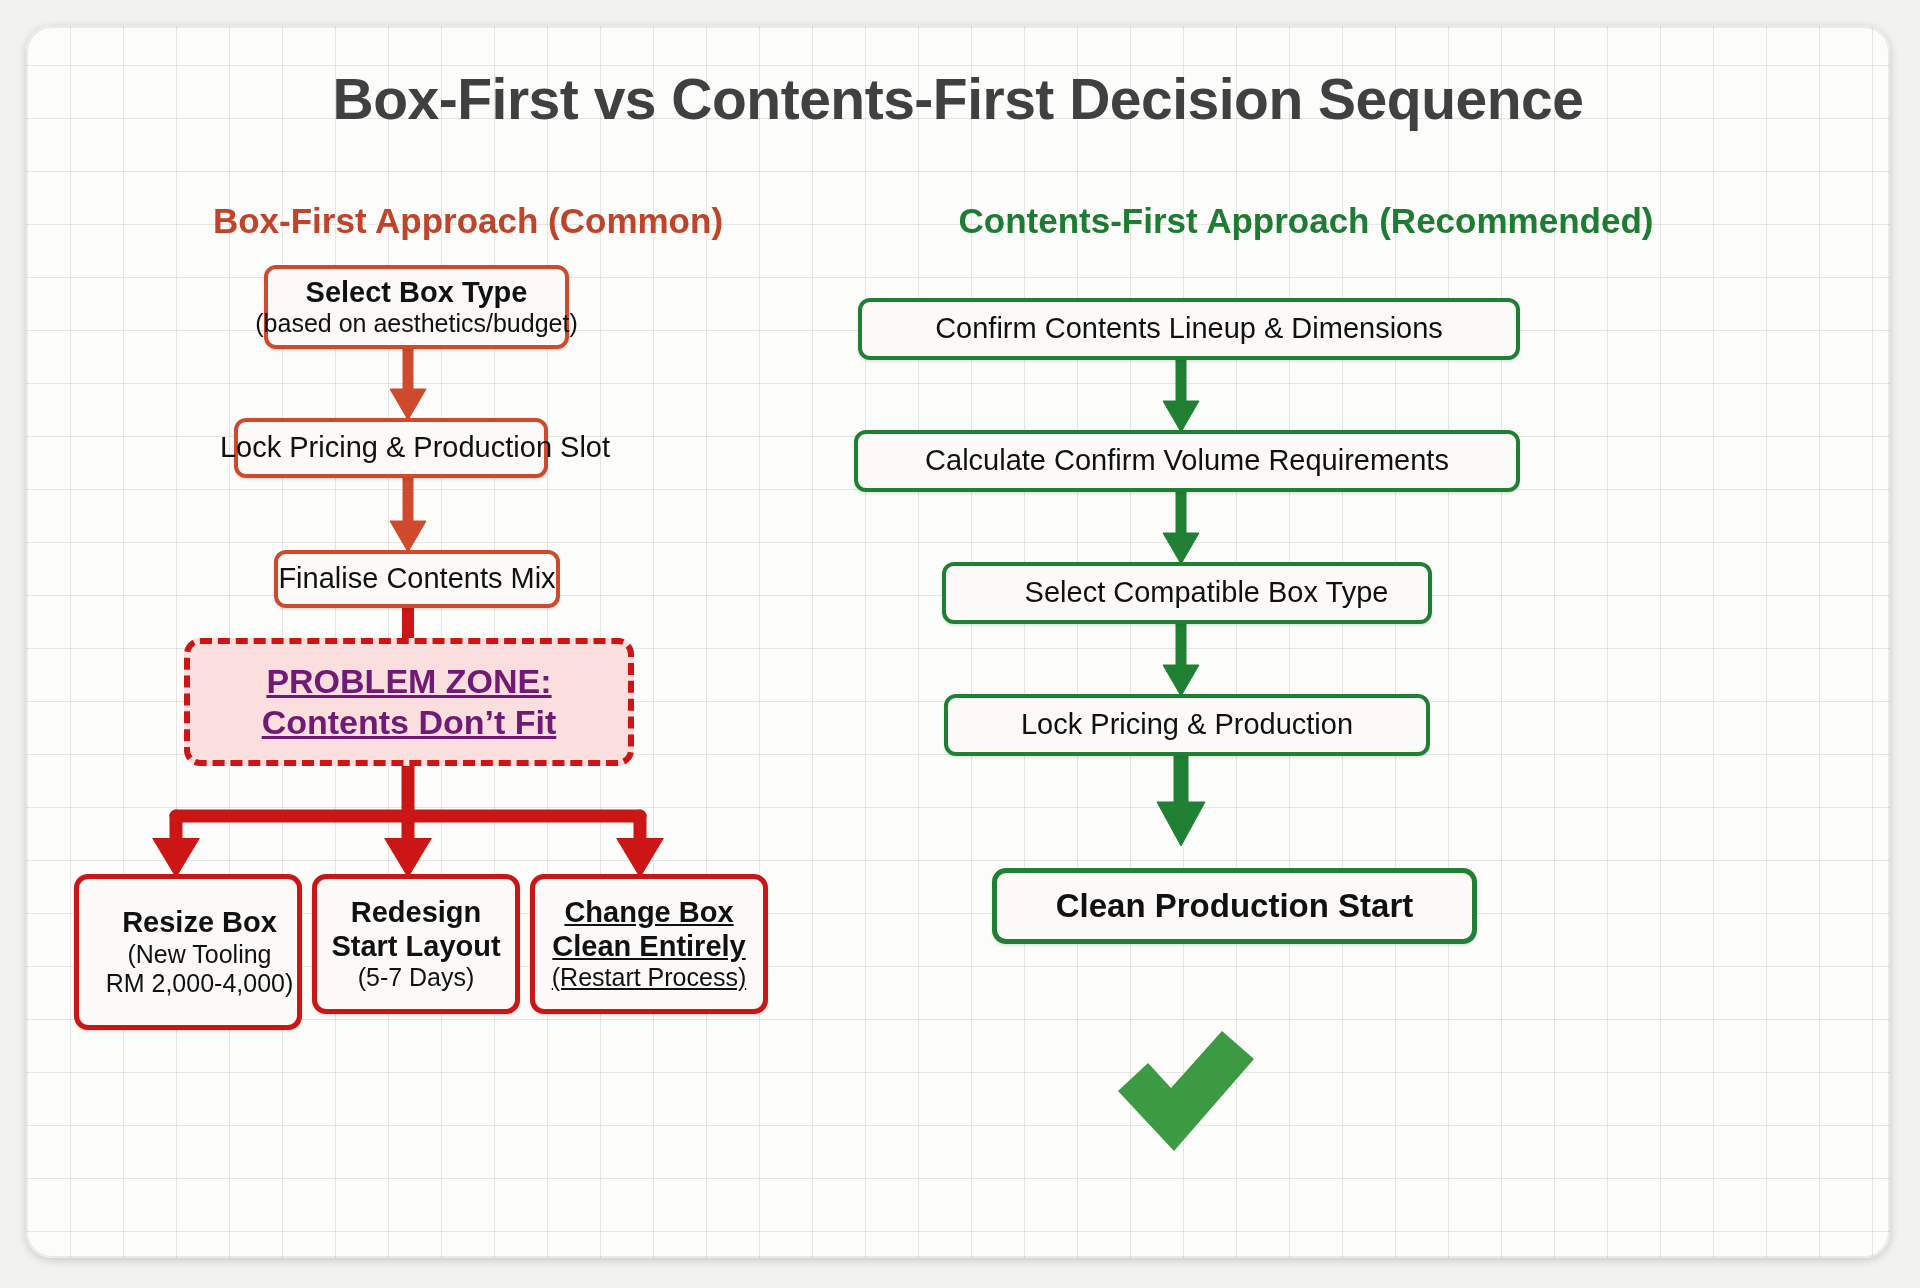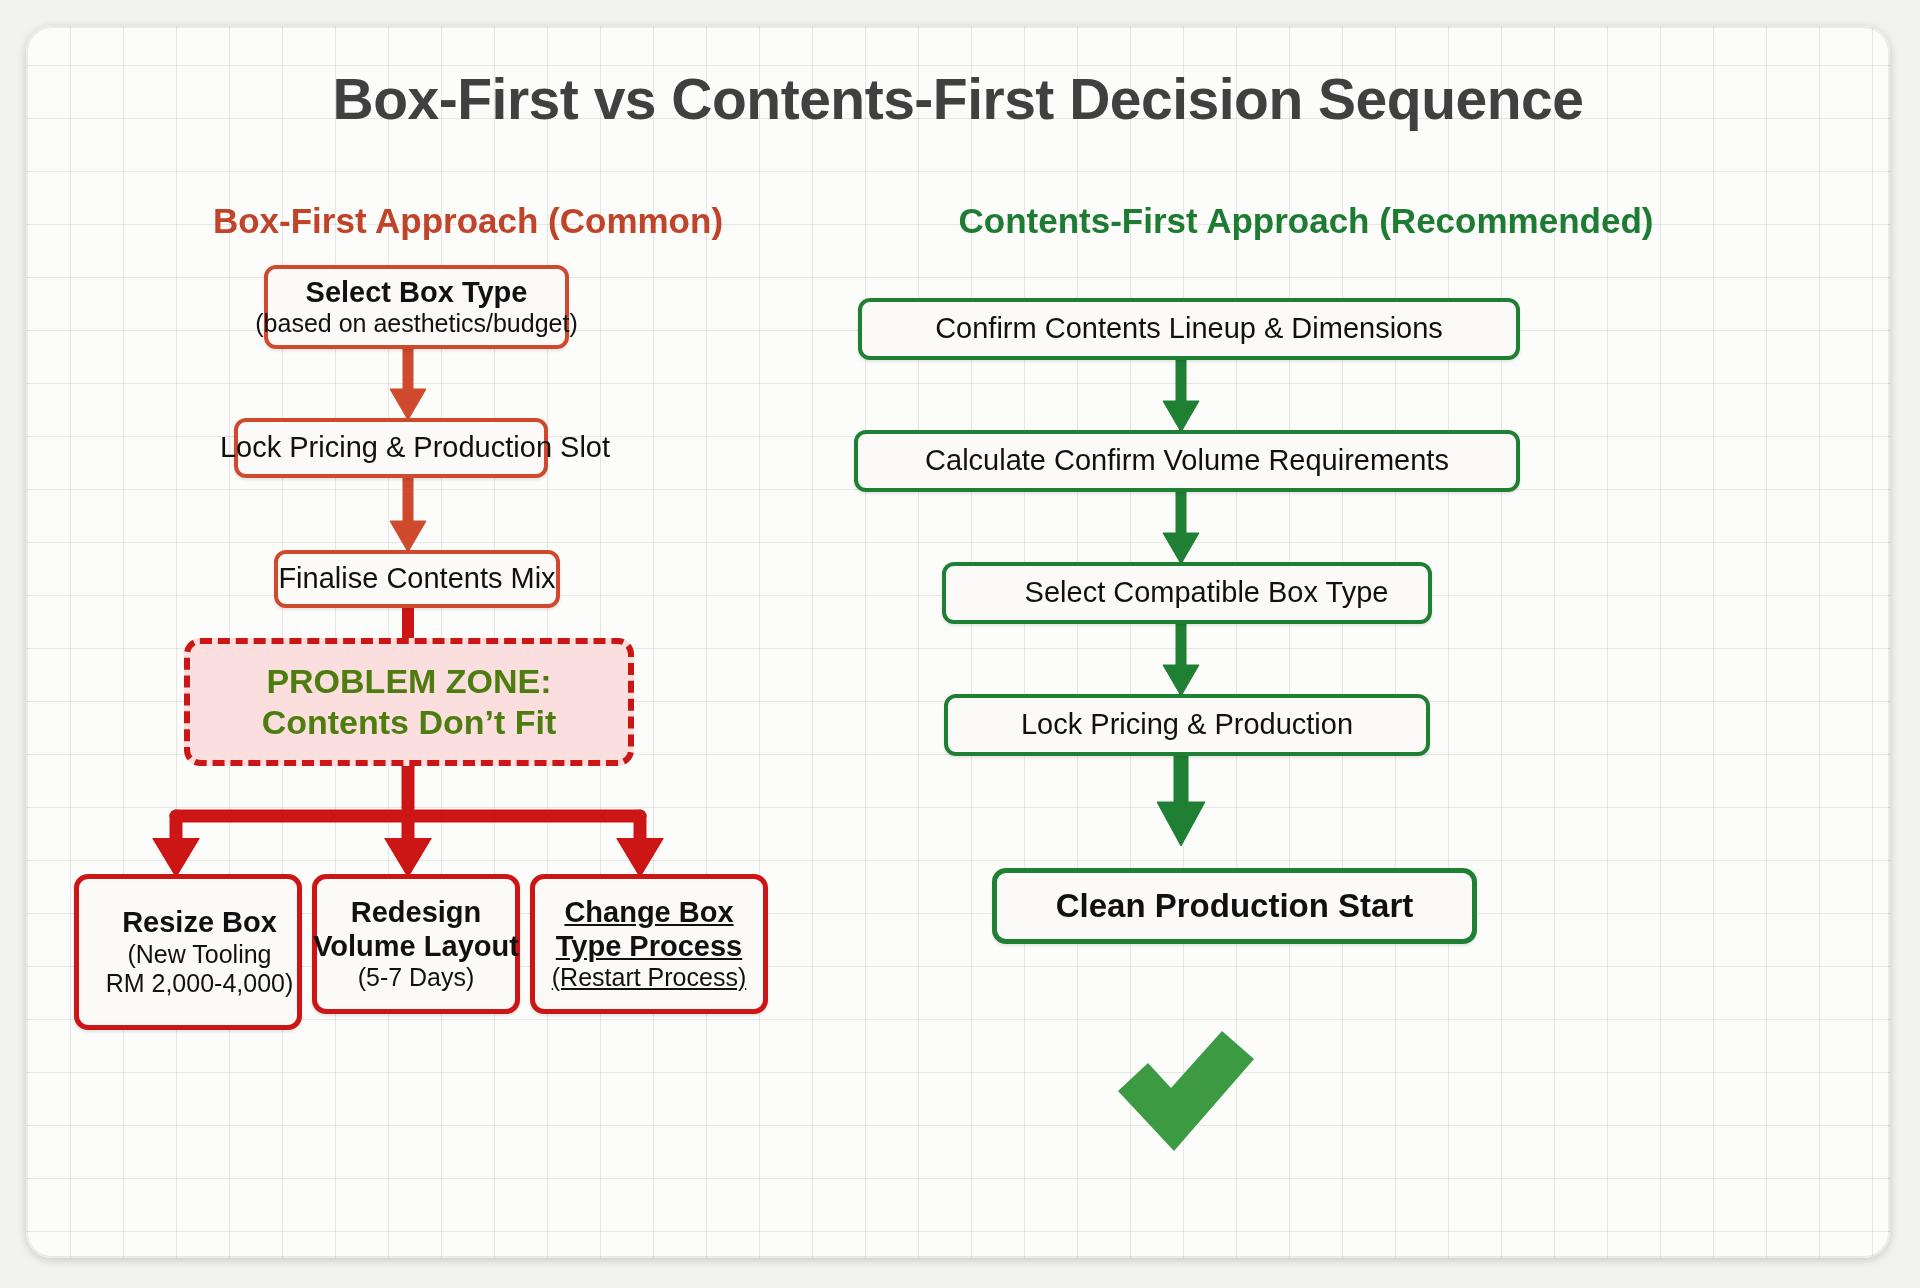--- a/index.html
+++ b/index.html
@@ -71,22 +71,22 @@
   .red-strong{border:5px solid #cc1616;border-radius:14px;}
   .green-node{border:4px solid #1f8034;border-radius:12px;}
 
   .problem{
     position:absolute;box-sizing:border-box;
     background:#fbdede;
     border:6px dashed #cc1616;
     border-radius:16px;
     display:flex;flex-direction:column;
     align-items:center;justify-content:center;
-    color:#4d7c0f;
-    font-weight:bold;text-align:center;
+    color:#701a75;
+    font-weight:bold;text-align:center;text-decoration:underline;
   }
   .problem .p1{font-size:34px;line-height:1.22;white-space:nowrap;}
   .problem .p2{font-size:34px;line-height:1.22;white-space:nowrap;}
 
   .final-node{
     position:absolute;box-sizing:border-box;
     background:#fbfaf8;
     border:5px solid #1f8034;border-radius:14px;
     display:flex;align-items:center;justify-content:center;
     font-size:33px;font-weight:bold;color:#111;
@@ -170,27 +170,27 @@
     </div>
 
     <div class="node red-strong" style="left:40px;top:848px;width:228px;height:156px;padding-left:23px;">
       <div class="ln1">Resize Box</div>
       <div class="ln2">(New Tooling</div>
       <div class="ln2">RM 2,000-4,000)</div>
     </div>
 
     <div class="node red-strong" style="left:278px;top:848px;width:208px;height:140px;">
       <div class="ln1">Redesign</div>
-      <div class="ln1">Volume Layout</div>
+      <div class="ln1">Start Layout</div>
       <div class="ln2">(5-7 Days)</div>
     </div>
 
     <div class="node red-strong" style="left:496px;top:848px;width:238px;height:140px;text-decoration:underline;">
       <div class="ln1">Change Box</div>
-      <div class="ln1">Type Process</div>
+      <div class="ln1">Clean Entirely</div>
       <div class="ln2">(Restart Process)</div>
     </div>
 
     <div class="node green-node" style="left:824px;top:272px;width:662px;height:62px;">
       <div class="ln1 reg">Confirm Contents Lineup &amp; Dimensions</div>
     </div>
 
     <div class="node green-node" style="left:820px;top:404px;width:666px;height:62px;">
       <div class="ln1 reg">Calculate Confirm Volume Requirements</div>
     </div>

